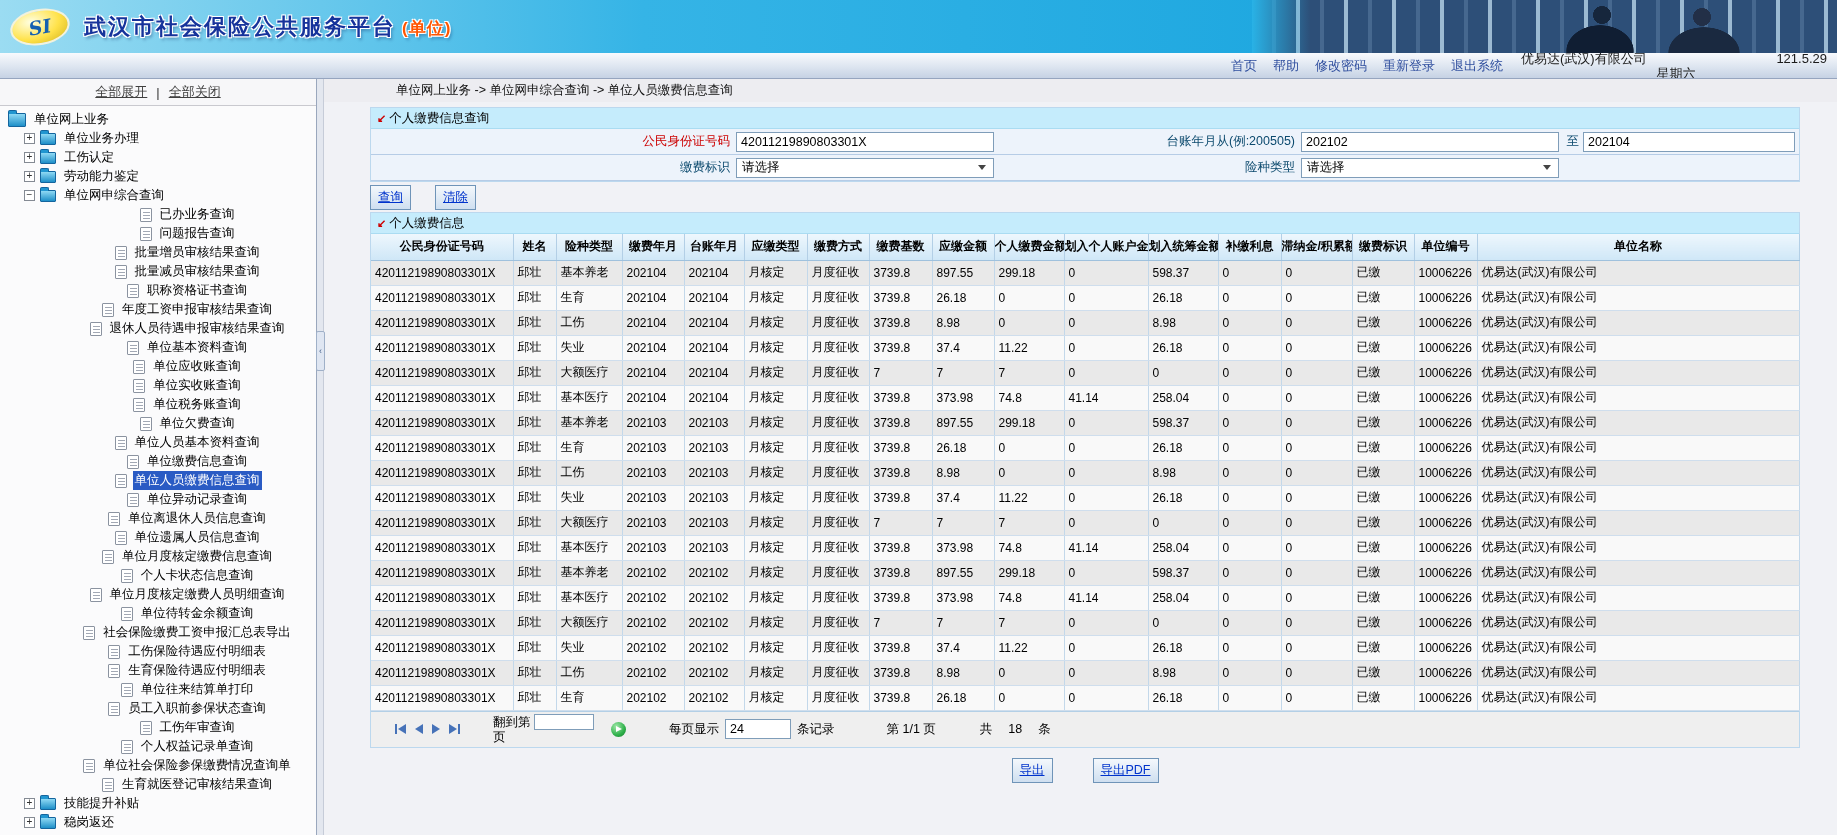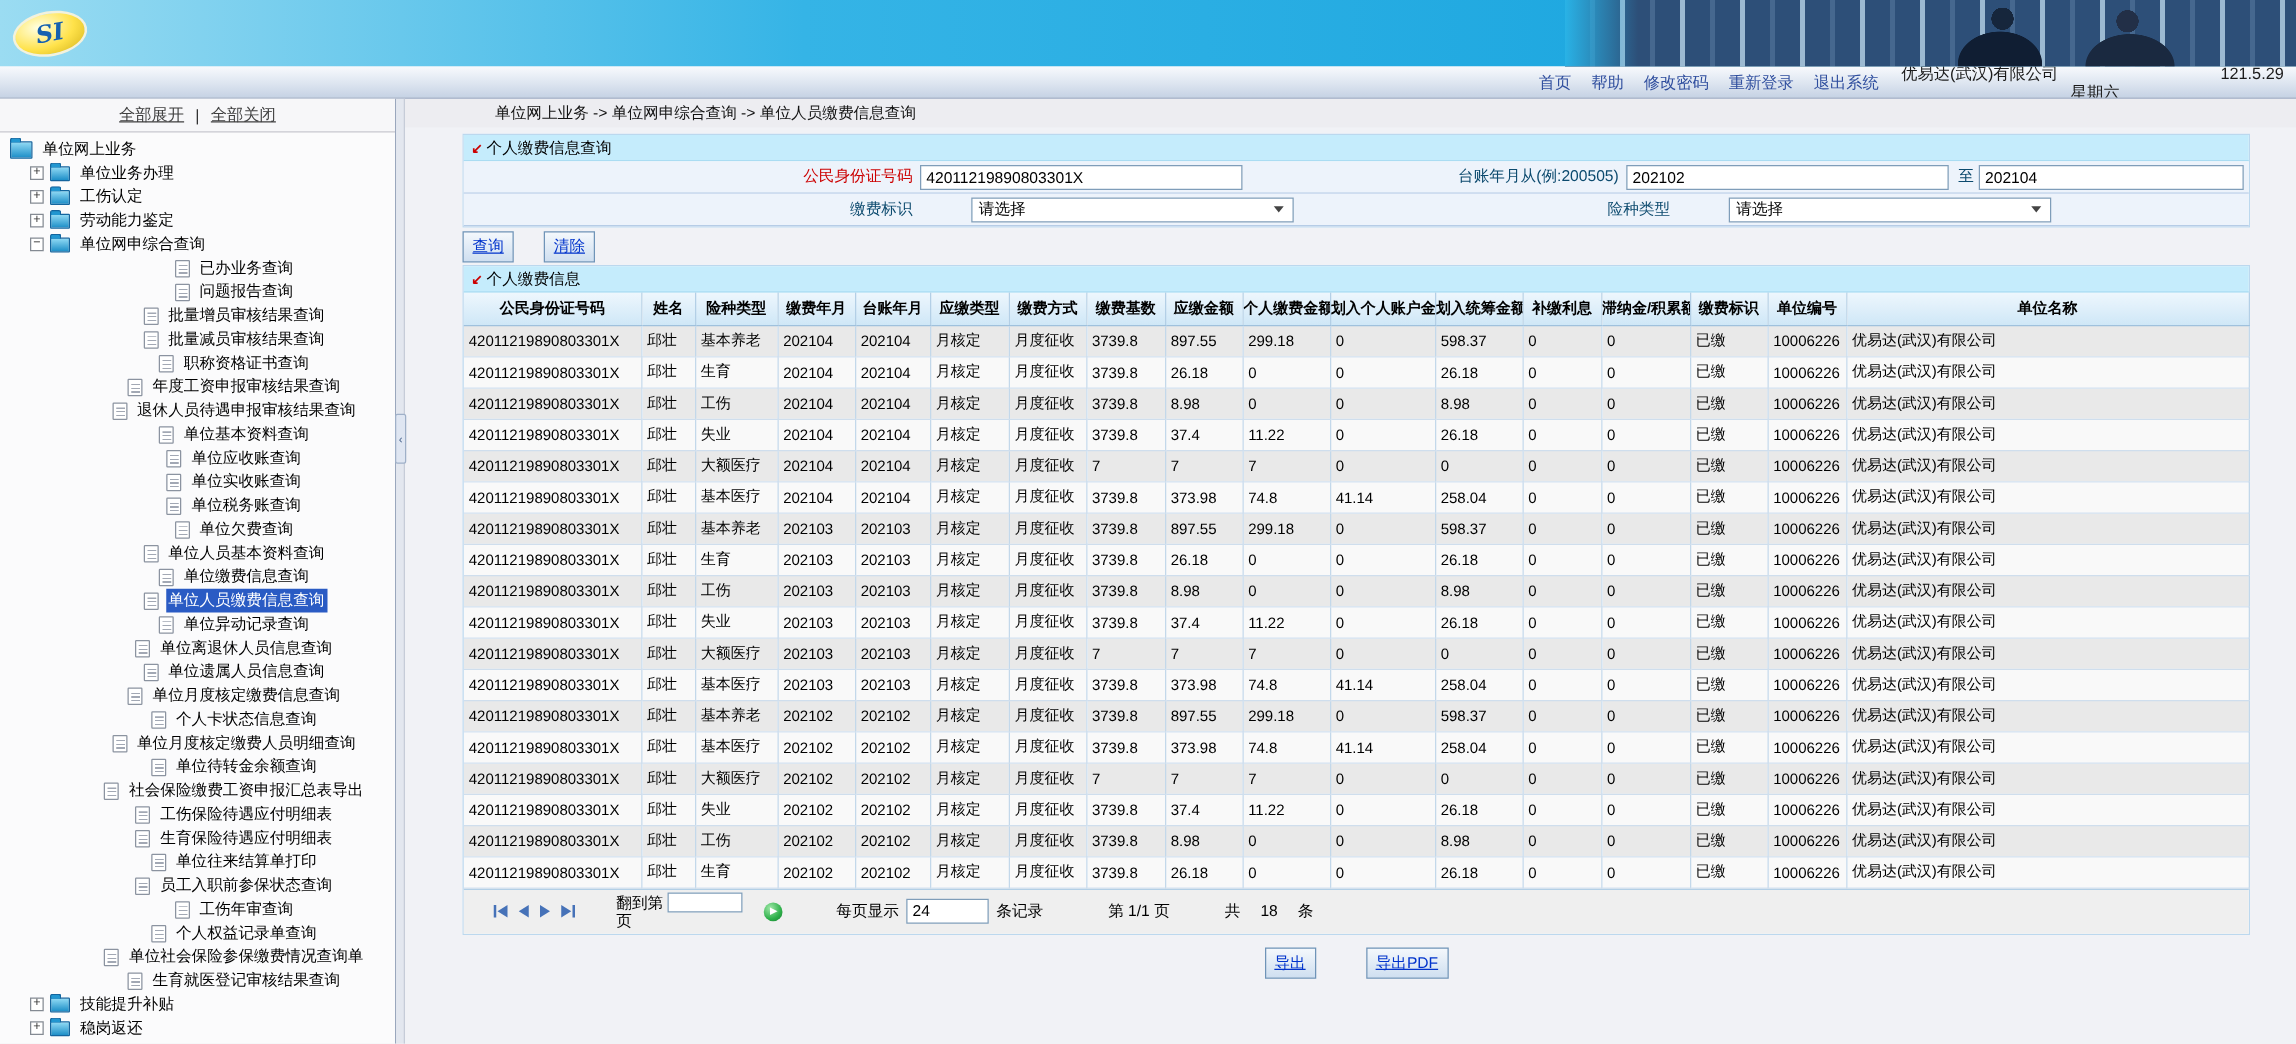--- a/index.html
+++ b/index.html
@@ -90,21 +90,21 @@
   .fl2 { width:307px; }
   .fl3 { width:24px; padding-right:4px; }
   .red-label { color:var(--label-red,#cc0000); }
   input { height:20px; border:1px solid #7f9db9; font-size:12.5px; padding:1px 4px;
     font-family:"Liberation Sans",sans-serif; background:#fff; color:#000; }
   .ff1 { width:258px; }
   .ff2 { width:258px; }
   .ff3 { width:212px; }
   .select { height:20px; background:#fff; border:1px solid #7f9db9; display:flex; align-items:center;
     justify-content:space-between; padding:0 5px; cursor:pointer; color:#000; }
-  .select.ff1, .select.ff2 { width:258px;margin-left:41px; }
+  .select.ff1, .select.ff2 { width:258px; }
   .chev { width:0; height:0; border-left:4px solid transparent; border-right:4px solid transparent;
     border-top:5px solid #444; margin-right:2px; }
 
   .actions { height:30px; display:flex; align-items:center; justify-content:flex-start; gap:24px; }
   .btn { display:inline-block; padding:3px 7px; border:1px solid #6f94b8;
     background:linear-gradient(180deg,#f4f8fc,#cfdff0); font-size:12.5px;
     color:var(--link-blue,#0033cc); text-decoration:underline; cursor:pointer; }
 
   
   table { border-collapse:collapse; table-layout:fixed; width:1428px; }
@@ -138,20 +138,23 @@
   .export-actions { height:46px; display:flex; align-items:center; justify-content:center; gap:40px; }
 </style>
 </head>
 <body>
 
 <div class="page">
 
   <header class="banner">
     <div class="logo">
       <span>SI</span>
+    </div>
+    <div class="banner-title">
+      <span>武汉市社会保险公共服务平台</span><span class="suffix">(单位)</span>
     </div>
     <div class="photo"></div>
   </header>
 
   <div class="topnav">
     <div class="topnav-links" id="topnav-links">
         <a class="nav-link">首页</a>
         <a class="nav-link">帮助</a>
         <a class="nav-link">修改密码</a>
         <a class="nav-link">重新登录</a>

